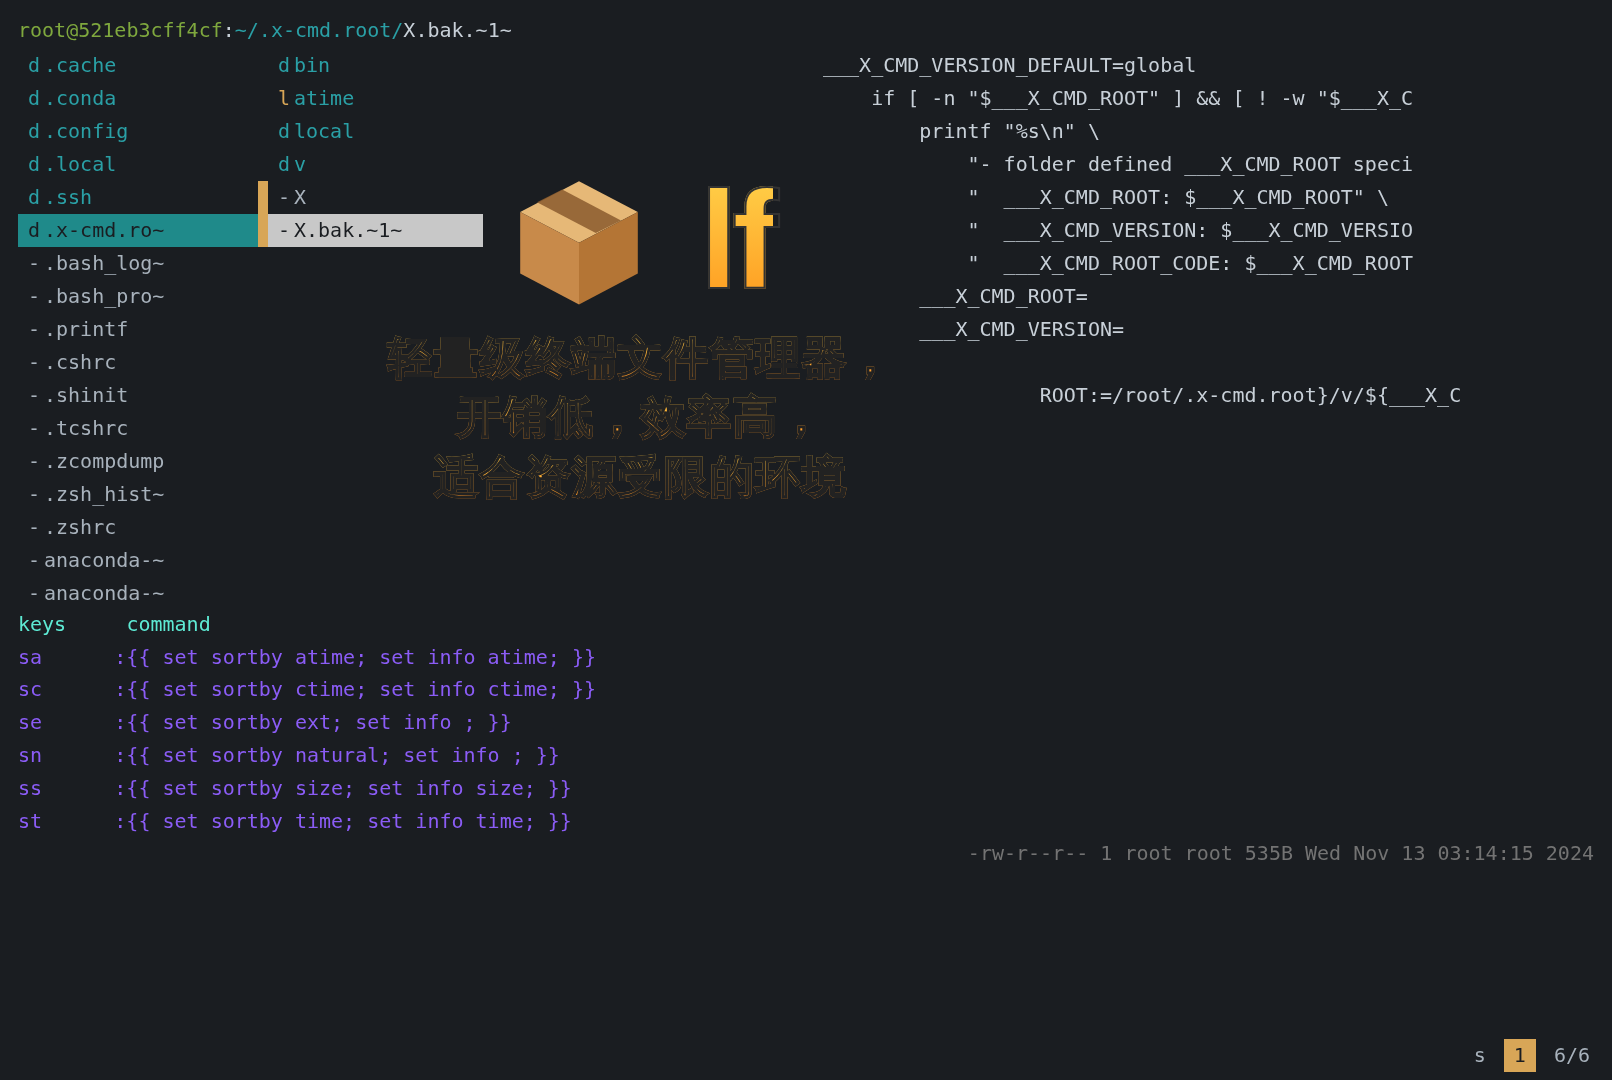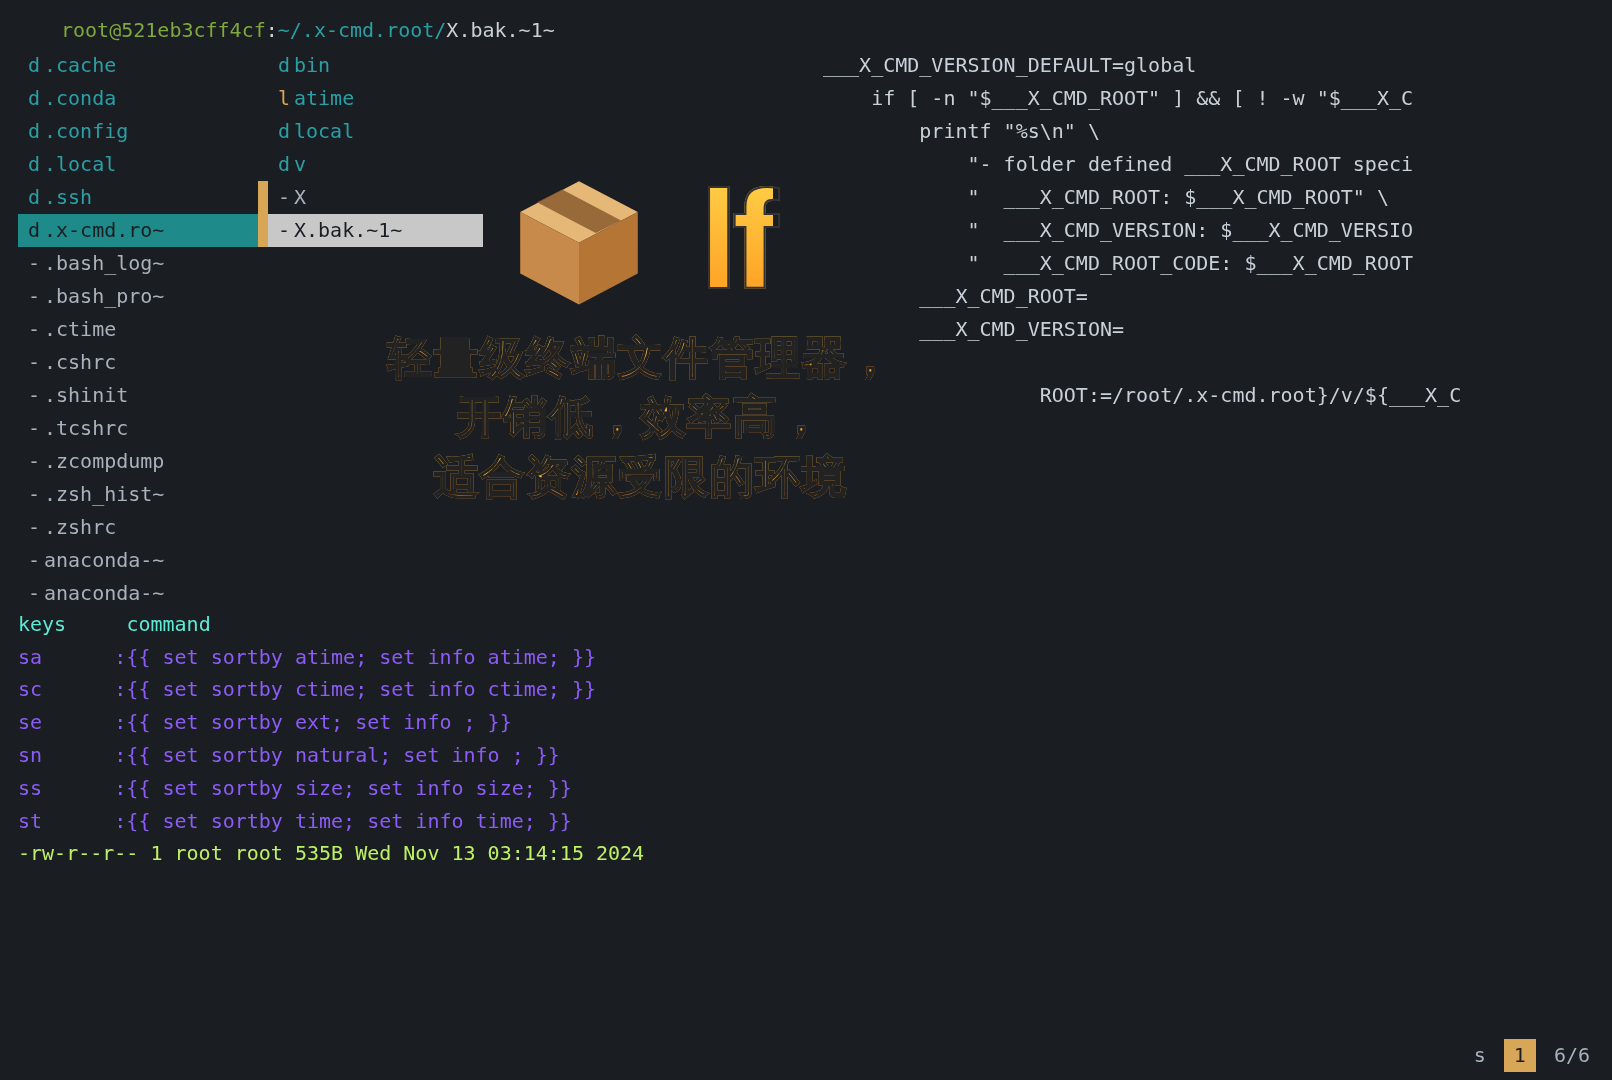--- a/index.html
+++ b/index.html
@@ -9,21 +9,21 @@
     font-family: 'Menlo', 'Consolas', 'DejaVu Sans Mono', monospace;
     font-size: 20px;
     line-height: 1.64;
     width: 1612px;
     height: 1080px;
     overflow: hidden;
     position: relative;
   }
   .wrap { padding: 14px 18px 0 18px; }
   
-  .path { margin-bottom: 2px; margin-left: 43px; }
+  .path { margin-bottom: 2px; }
   .u-green { color: #7fa83e; }
   .u-cyan  { color: #2aa0a6; }
   .u-white { color: #c8d0d8; }
 
   .cols { display: flex; }
   .col1 { width: 240px; }
   .col2 { width: 225px; }
   .col3 { flex: 1; padding-left: 340px; }
 
   .row { display: flex; white-space: pre; height: 33px; align-items: center; }
@@ -41,21 +41,21 @@
   .col2 .ind2 { width:10px; height:33px; background:transparent; }
   .col2 .ind2.on { background:#d8a657; }
   .col2 .sel { background:#c8c8c8; color:#1a1d21; flex:1; }
   .col2 .sel .type, .col2 .sel .name { color:#1a1d21; }
 
   .preview-line { color:#c8d0d8; white-space: pre; height:33px; }
 
   .help { margin-top: -2px; }
   .help-head { color:#5eead4; white-space: pre; }
   .cmd-row { white-space: pre; color:#8b5cf6; }
-  .status { color:#bef264; white-space: pre; }
+  .status { color:#737373; white-space: pre; text-align: right; }
 
   .footer-right {
     position:absolute;
     right: 22px;
     bottom: 8px;
     display:flex;
     align-items:center;
     gap: 18px;
     font-size: 20px;
   }
@@ -109,21 +109,21 @@
   <div class="cols">
     <div class="col1" id="col1">
         <div class="row dir"><span class="type">d </span><span class="name">.cache</span></div>
         <div class="row dir"><span class="type">d </span><span class="name">.conda</span></div>
         <div class="row dir"><span class="type">d </span><span class="name">.config</span></div>
         <div class="row dir"><span class="type">d </span><span class="name">.local</span></div>
         <div class="row dir"><span class="type">d </span><span class="name">.ssh</span></div>
         <div class="row dir sel"><span class="type">d </span><span class="name">.x-cmd.ro~</span></div>
         <div class="row file"><span class="type">- </span><span class="name">.bash_log~</span></div>
         <div class="row file"><span class="type">- </span><span class="name">.bash_pro~</span></div>
-        <div class="row file"><span class="type">- </span><span class="name">.ctime</span></div>
+        <div class="row file"><span class="type">- </span><span class="name">.printf</span></div>
         <div class="row file"><span class="type">- </span><span class="name">.cshrc</span></div>
         <div class="row file"><span class="type">- </span><span class="name">.shinit</span></div>
         <div class="row file"><span class="type">- </span><span class="name">.tcshrc</span></div>
         <div class="row file"><span class="type">- </span><span class="name">.zcompdump</span></div>
         <div class="row file"><span class="type">- </span><span class="name">.zsh_hist~</span></div>
         <div class="row file"><span class="type">- </span><span class="name">.zshrc</span></div>
         <div class="row file"><span class="type">- </span><span class="name">anaconda-~</span></div>
         <div class="row file"><span class="type">- </span><span class="name">anaconda-~</span></div>
       </div>
     <div class="col2" id="col2">

